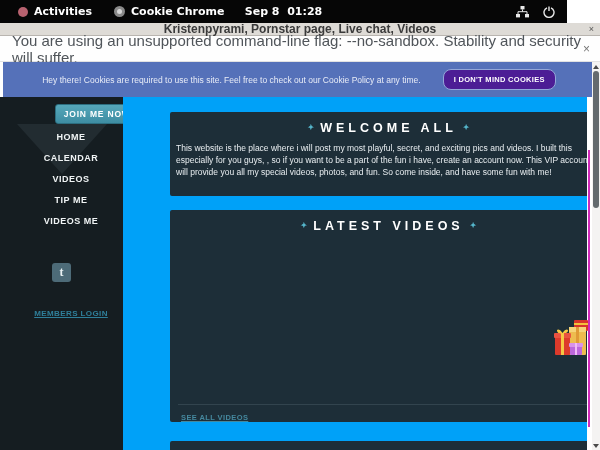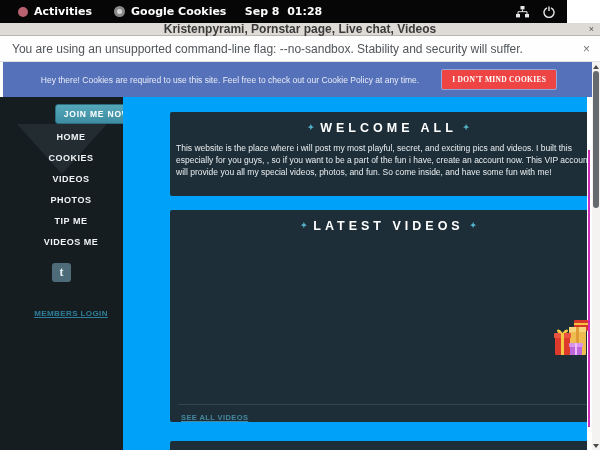--- a/index.html
+++ b/index.html
@@ -21,32 +21,32 @@
 
   
   .titlebar { position:absolute; left:0; top:23px; width:600px; height:13px; background:#dedbd6;
     border-bottom:1px solid #b9b5b0; display:flex; align-items:center; justify-content:center; }
   .titlebar .t-text { font-size:12px; color:#3a3a3a; font-weight:bold; }
   .titlebar .t-close { position:absolute; right:6px; top:0; font-size:9px; color:#555; line-height:13px; cursor:pointer; }
 
   
   .infobar { position:absolute; left:0; top:36px; width:600px; height:26px; background:#fefefe;
     border-bottom:1px solid #e2e2e2; display:flex; align-items:center; }
-  .infobar .i-text { padding-left:12px; font-size:12px; color:#50555a; }
+  .infobar .i-text { padding-left:12px; font-size:15px; color:#50555a; }
   .infobar .i-close { position:absolute; right:10px; font-size:12px; color:#777; cursor:pointer; }
 
   
   .page { position:absolute; left:0; top:62px; width:600px; height:388px; background:#fff; }
 
   
   .cookiebar { position:absolute; left:3px; top:0; width:592px; height:35px; background:#5571b9;
     display:flex; align-items:center; justify-content:center; }
   .cb-text { color:#e8ecf7; font-size:8.5px; }
-  .cb-btn { margin-left:22px; background:#ef4444; border:1px solid #93a7d8; color:#fff;
-    font-size:7.5px; font-weight:bold; padding:5px 10px; letter-spacing:0.3px; cursor:pointer; border-radius:2px;font-family:Liberation Serif, serif; }
+  .cb-btn { margin-left:22px; background:#4c1d95; border:1px solid #93a7d8; color:#fff;
+    font-size:7.5px; font-weight:bold; padding:5px 10px; letter-spacing:0.3px; cursor:pointer; border-radius:8px; }
 
   
   .content { position:absolute; left:0; top:35px; width:592px; height:353px; display:flex; background:#fff; }
 
   
   .sidebar { width:123px; height:353px; background:#151d21; position:relative; flex:none; }
   .join-btn { position:absolute; left:18px; top:7px; width:88px; height:20px;
     background:linear-gradient(#55a7ba,#3e8da2); border:1px solid #2c6e80; border-radius:3px;
     color:#fff; font-size:8.5px; font-weight:bold; letter-spacing:0.8px; text-align:center; line-height:18px; cursor:pointer;margin-left:37px; }
   .join-tri { position:absolute; left:17px; top:27px; width:0; height:0;
@@ -94,21 +94,21 @@
 <div class="screen">
 
   <div class="gnome-bar">
     <div class="gb-left">
       <div class="gb-item">
         <span class="dot-icon"></span>
         <span>Activities</span>
       </div>
       <div class="gb-item">
         <span class="chrome-icon"></span>
-        <span>Google Cookies</span>
+        <span>Cookie Chrome</span>
       </div>
     </div>
     <div class="gb-clock">Sep 8  01:28</div>
     <div class="gb-right">
       <span>
         <svg width="13" height="12" viewBox="0 0 13 12">
           <rect x="4.5" y="0" width="4" height="3.4" fill="#e8e8e8"></rect>
           <rect x="0" y="8" width="4" height="3.4" fill="#e8e8e8"></rect>
           <rect x="9" y="8" width="4" height="3.4" fill="#e8e8e8"></rect>
           <path d="M6.5 3.4 v2.3 M2 8 v-2.3 h9 v2.3" stroke="#e8e8e8" stroke-width="1" fill="none"></path>
@@ -140,23 +140,22 @@
       <button class="cb-btn">I DON'T MIND COOKIES</button>
     </div>
 
     <div class="content">
 
       <div class="sidebar">
         <div class="join-btn">JOIN ME NOW!</div>
         <div class="join-tri"></div>
         <div class="side-nav">
           <div class="nav-item">HOME</div>
-          <div class="nav-item">COOKIES</div>
+          <div class="nav-item">CALENDAR</div>
           <div class="nav-item">VIDEOS</div>
-          <div class="nav-item">PHOTOS</div>
           <div class="nav-item">TIP ME</div>
           <div class="nav-item">VIDEOS ME</div>
         </div>
         <div class="tumblr-tile">t</div>
         <div class="members-login">MEMBERS LOGIN</div>
       </div>
 
       <div class="main">
 
         <div class="panel panel-welcome">

